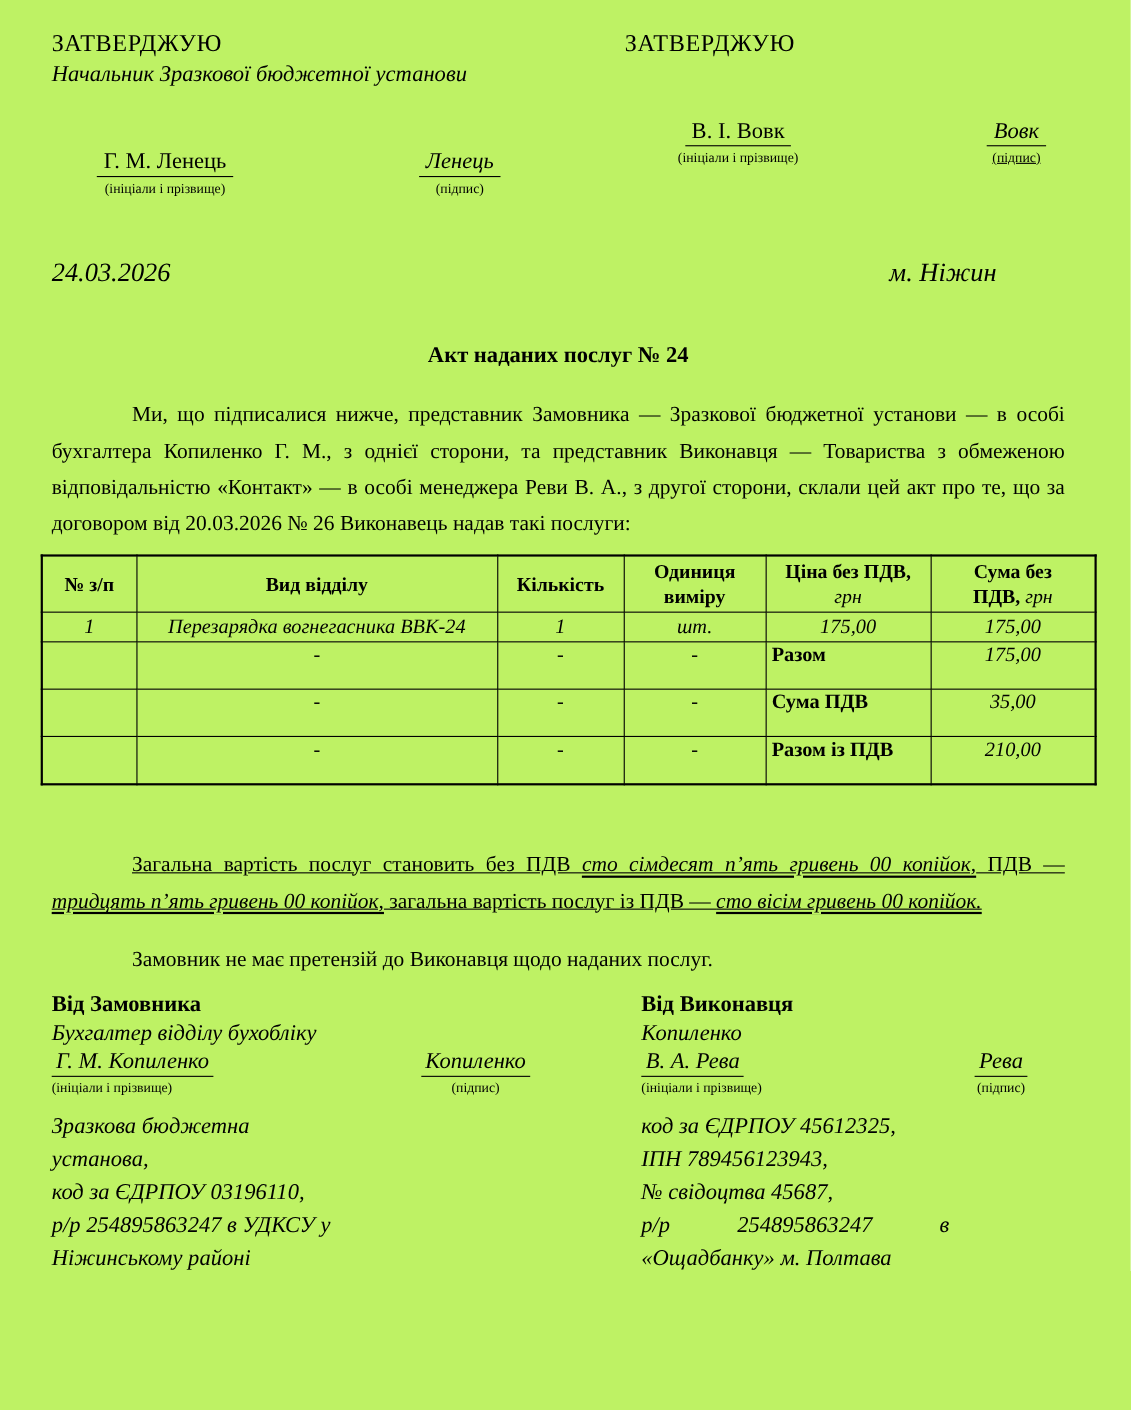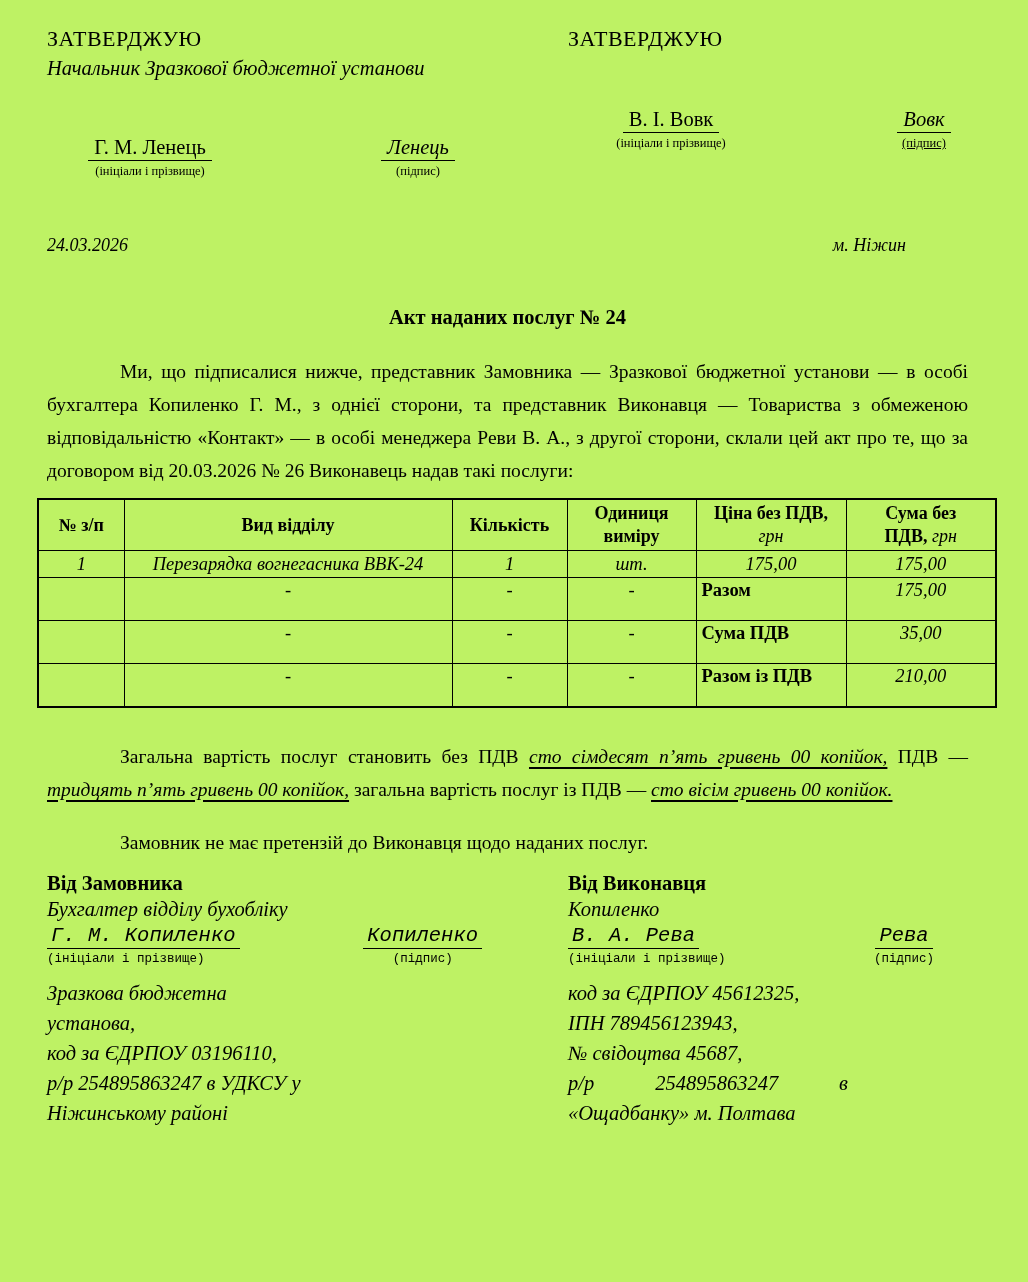--- a/index.html
+++ b/index.html
@@ -22,54 +22,54 @@
   .sig-item { text-align: center; }
   .approval-left .sig-name { width: 190px; margin-left: 8px; }
   .approval-left .sig-sign { width: 130px; margin-left: 108px; }
   .approval-right .sig-name { width: 170px; margin-left: 18px; }
   .approval-right .sig-sign { width: 100px; margin-left: 118px; text-decoration: underline; }
   .sig-value { font-size: 20.5px; display: inline-block; border-bottom: 1.5px solid #000; padding: 0 6px 1px; }
   .sig-value.italic { font-style: italic; }
   .sig-caption { display: block; font-size: 12.5px; margin-top: 3px; }
 
   
-  .date-row { display: flex; justify-content: space-between; margin-top: 56px; font-size: 18px; font-style: italic; }
+  .date-row { display: flex; justify-content: space-between; margin-top: 56px; font-size: 24px; font-style: italic; }
   .date-row .city { margin-right: 62px; }
 
   
   .doc-title { text-align: center; font-size: 20.5px; font-weight: bold; margin: 50px 0 0 0; }
 
   
   .para { font-size: 19.5px; line-height: 33px; margin: 0; }
   .justify { text-align: justify; }
   .indent { text-indent: 73px; }
   .intro { margin-top: 26px; }
-  .totals { margin-top: 32px; }
+  .totals { margin-top: 56px; text-decoration: underline; }
   .no-claims { margin-top: 20px; }
   .seg-underline-italic { font-style: italic; text-decoration: underline; text-underline-offset: 4px; text-decoration-thickness: 1.5px; }
 
   
   table.services { border-collapse: collapse; table-layout: fixed; width: 958px; margin: 11px 0 0 -10px; border: 2px solid #000; }
   .services th, .services td { border: 1px solid #000; padding: 2px 5px; box-sizing: border-box; }
   .services th { font-size: 18px; font-weight: bold; text-align: center; vertical-align: middle; line-height: 23px; height: 47px; }
   .unit-word { font-style: italic; font-weight: normal; }
   tr.item-row td { height: 27px; font-size: 18.5px; font-style: italic; text-align: center; vertical-align: middle; }
   tr.total-row td { height: 43px; font-size: 18.5px; vertical-align: top; }
   tr.total-row td.dash { text-align: center; }
   tr.total-row td.label { font-weight: bold; text-align: left; }
   tr.total-row td.value { font-style: italic; text-align: center; }
 
   
   .parties { display: flex; margin-top: 13px; }
   .party-customer { width: 521px; flex: 0 0 521px; }
-  .party-contractor { flex: 1; }
+  .party-contractor { flex: 1; margin-left: 15px; }
   .party-heading { font-size: 20.5px; font-weight: bold; }
   .party-role { font-size: 20.5px; font-style: italic; margin-top: 3px; }
   .party-sig-row { display: flex; justify-content: space-between; margin-top: 3px; align-items: flex-start; }
-  .stack { display: flex; flex-direction: column; font-family: Liberation Mono, monospace; }
+  .stack { display: flex; flex-direction: column; }
   .stack.name-stack { align-items: flex-start; }
   .stack.sign-stack { align-items: center; }
   .party-customer .sign-stack { margin-right: 86px; }
   .party-contractor .sign-stack { margin-right: 34px; }
   .party-sig-value { font-size: 20.5px; font-style: italic; border-bottom: 1.5px solid #000; padding: 0 4px 1px; }
   .party-caption { font-size: 12.5px; margin-top: 3px; }
   .party-details { margin-top: 12px; font-size: 20.5px; font-style: italic; line-height: 30px; }
   .account-line { display: flex; justify-content: space-between; width: 280px; font-size: 20.5px; font-style: italic; line-height: 30px; }
 </style>
 </head>

